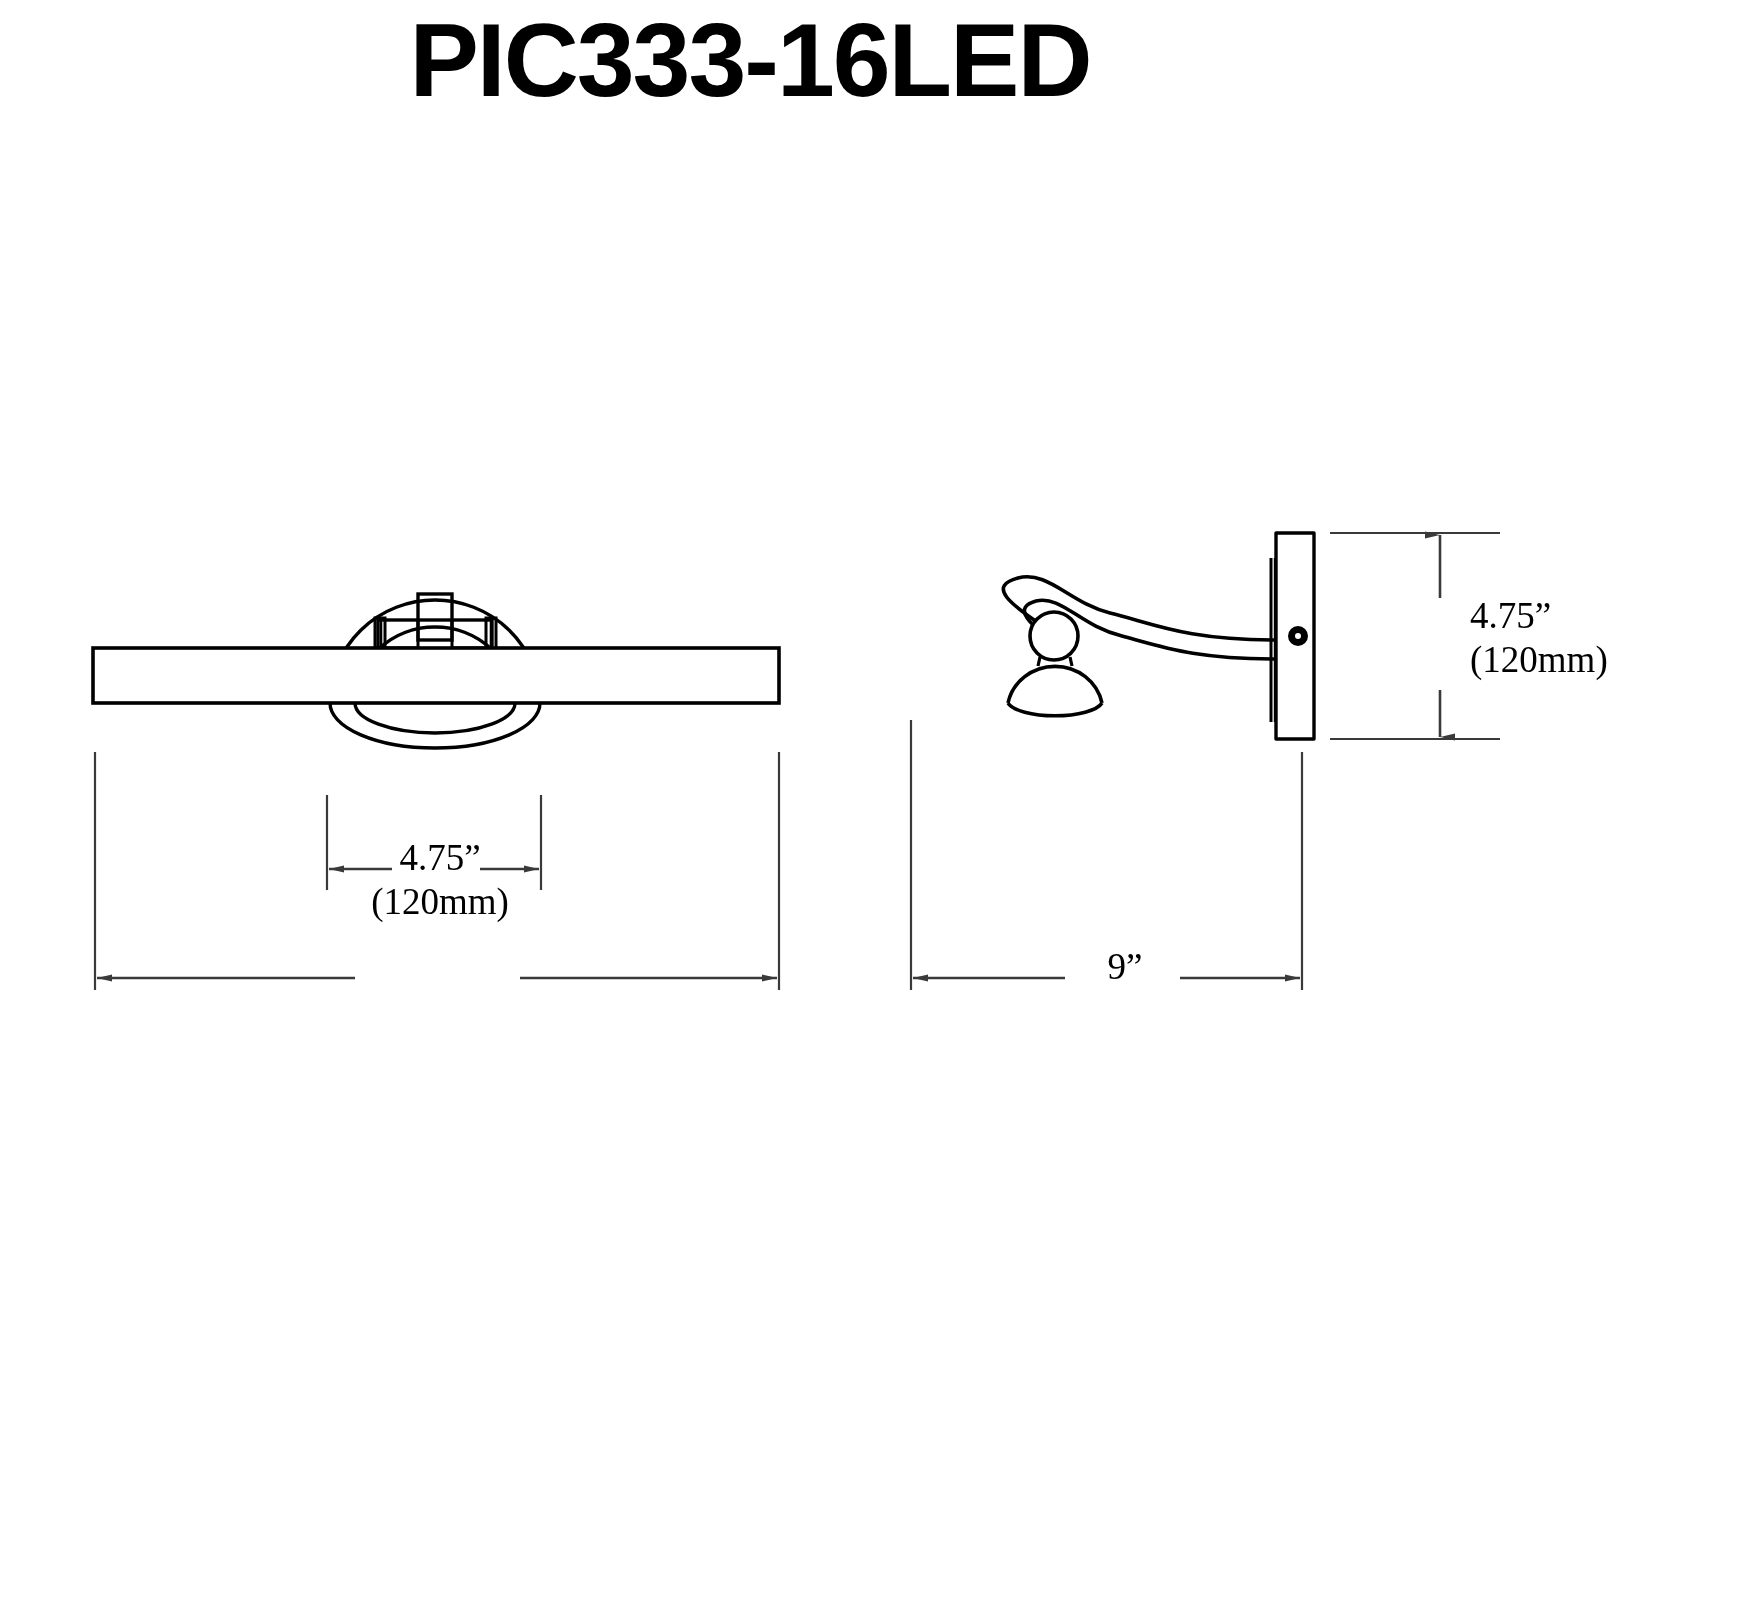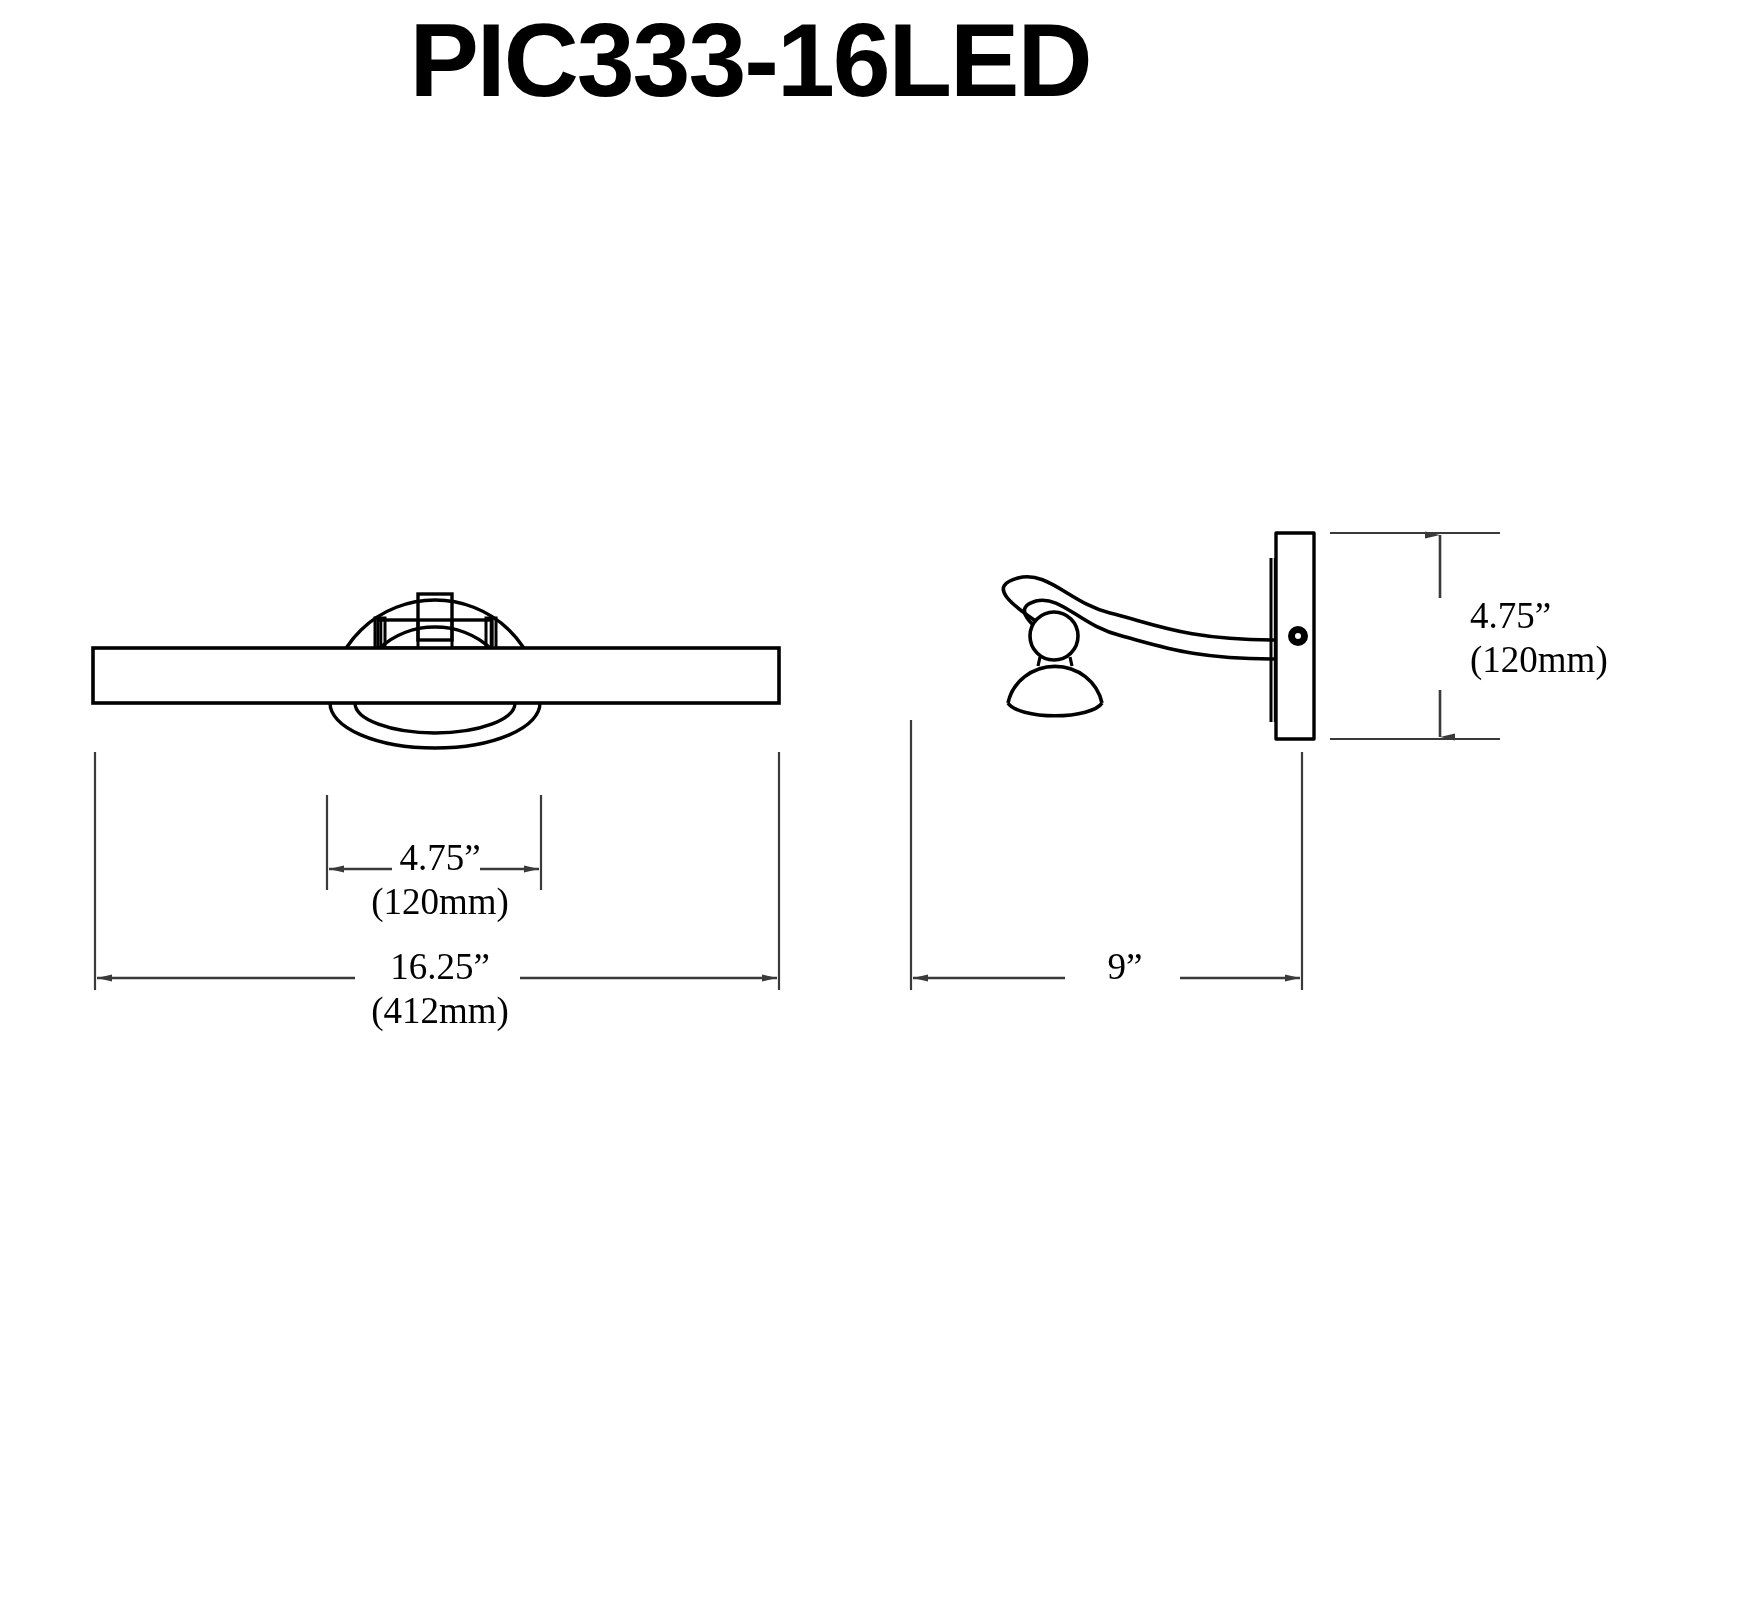--- a/index.html
+++ b/index.html
@@ -160,24 +160,20 @@
       <line x1="1440" y1="690" x2="1440" y2="737" stroke-width="2.6" marker-end="url(#arrD)"></line>
     </g>
 
   </svg>
 
   <div class="dim-label" id="d-front-small">
     <span>4.75”</span>
     <span class="l2">(120mm)</span>
   </div>
 
-  <div class="dim-label" id="d-front-big">
-    <span>16.25”</span>
-    <span class="l2">(412mm)</span>
-  </div>
 
   <div class="dim-label" id="d-side-big">
     <span>9”</span>
   </div>
 
   <div class="dim-label" id="d-side-height">
     <span>4.75”</span>
     <span class="l2">(120mm)</span>
   </div>
 

